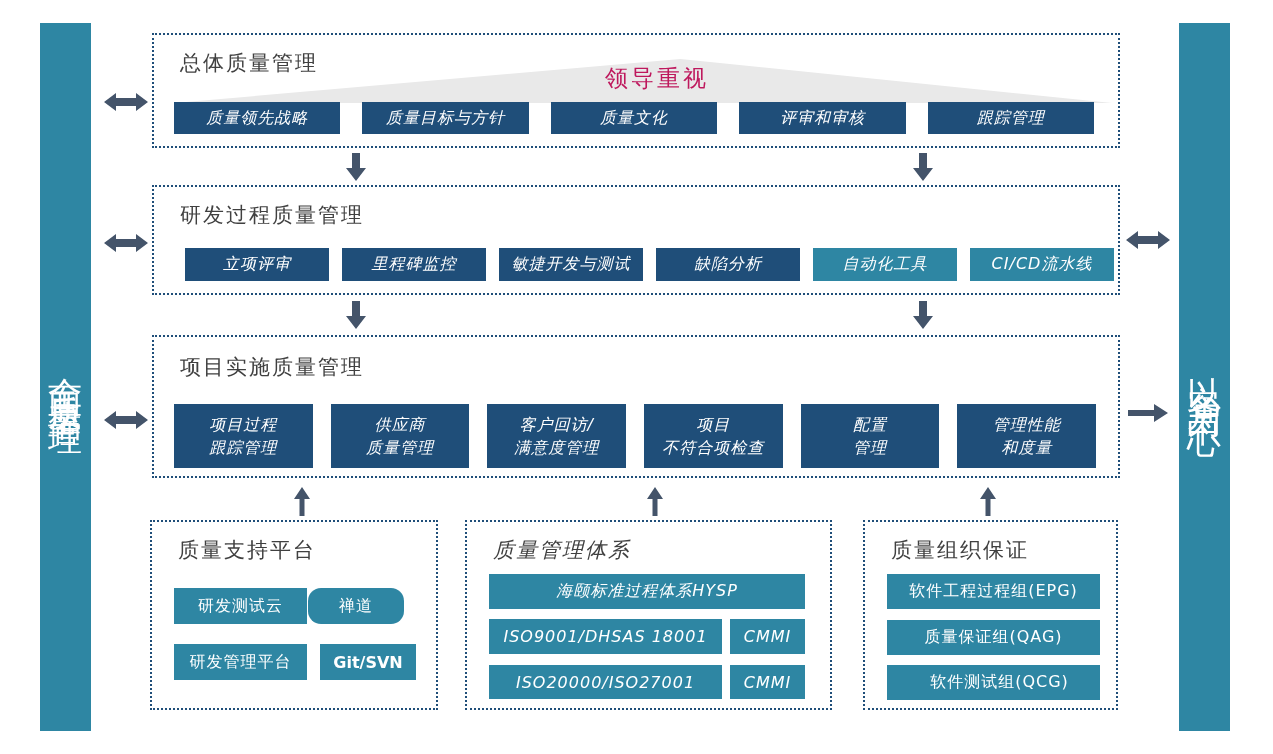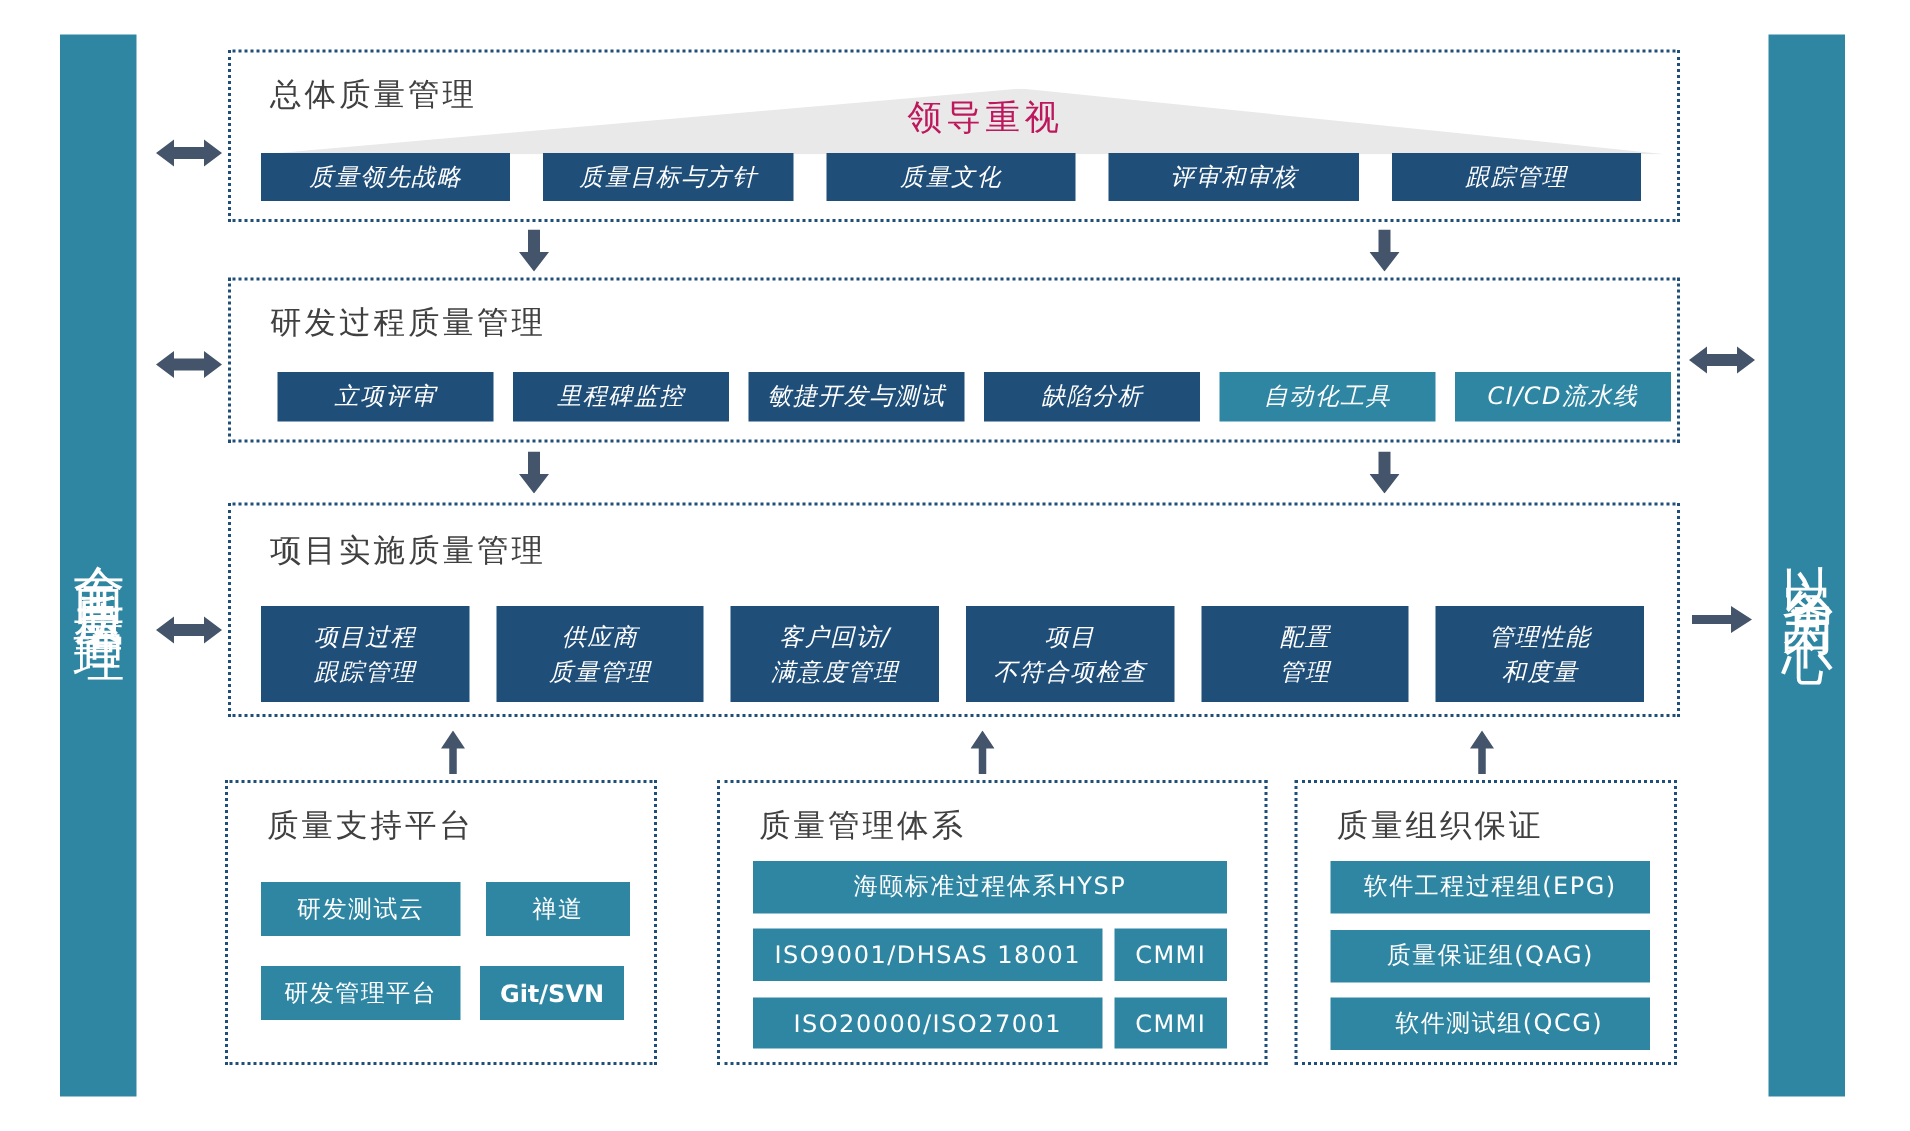--- a/index.html
+++ b/index.html
@@ -97,26 +97,26 @@
       <div class="btn two-line">配置
 管理</div>
       <div class="btn two-line">管理性能
 和度量</div>
     </div>
   </div>
 
   <div class="dotted" style="left:150px; top:520px; width:288px; height:190px;">
     <div class="box-title">质量支持平台</div>
     <div class="btn teal" style="position:absolute; left:22px; top:66px; width:133px; height:36px;">研发测试云</div>
-    <div class="btn teal" style="position:absolute; left:172px; top:66px; width:96px; height:36px;">禅道</div>
+    <div class="btn teal" style="position:absolute; left:156px; top:66px; width:96px; height:36px;border-radius:13px;">禅道</div>
     <div class="btn teal" style="position:absolute; left:22px; top:122px; width:133px; height:36px;">研发管理平台</div>
     <div class="btn teal bold" style="position:absolute; left:168px; top:122px; width:96px; height:36px;">Git/SVN</div>
   </div>
 
-  <div class="dotted" style="left:478px; top:520px; width:367px; height:190px;">
+  <div class="dotted" style="left:465px; top:520px; width:367px; height:190px;font-style:italic;">
     <div class="box-title">质量管理体系</div>
     <div class="btn teal" style="position:absolute; left:22px; top:52px; width:316px; height:35px;">海颐标准过程体系HYSP</div>
     <div class="btn teal" style="position:absolute; left:22px; top:97px; width:233px; height:35px;">ISO9001/DHSAS 18001</div>
     <div class="btn teal" style="position:absolute; left:263px; top:97px; width:75px; height:35px;">CMMI</div>
     <div class="btn teal" style="position:absolute; left:22px; top:143px; width:233px; height:34px;">ISO20000/ISO27001</div>
     <div class="btn teal" style="position:absolute; left:263px; top:143px; width:75px; height:34px;">CMMI</div>
   </div>
 
   <div class="dotted" style="left:863px; top:520px; width:255px; height:190px;">
     <div class="box-title">质量组织保证</div>

